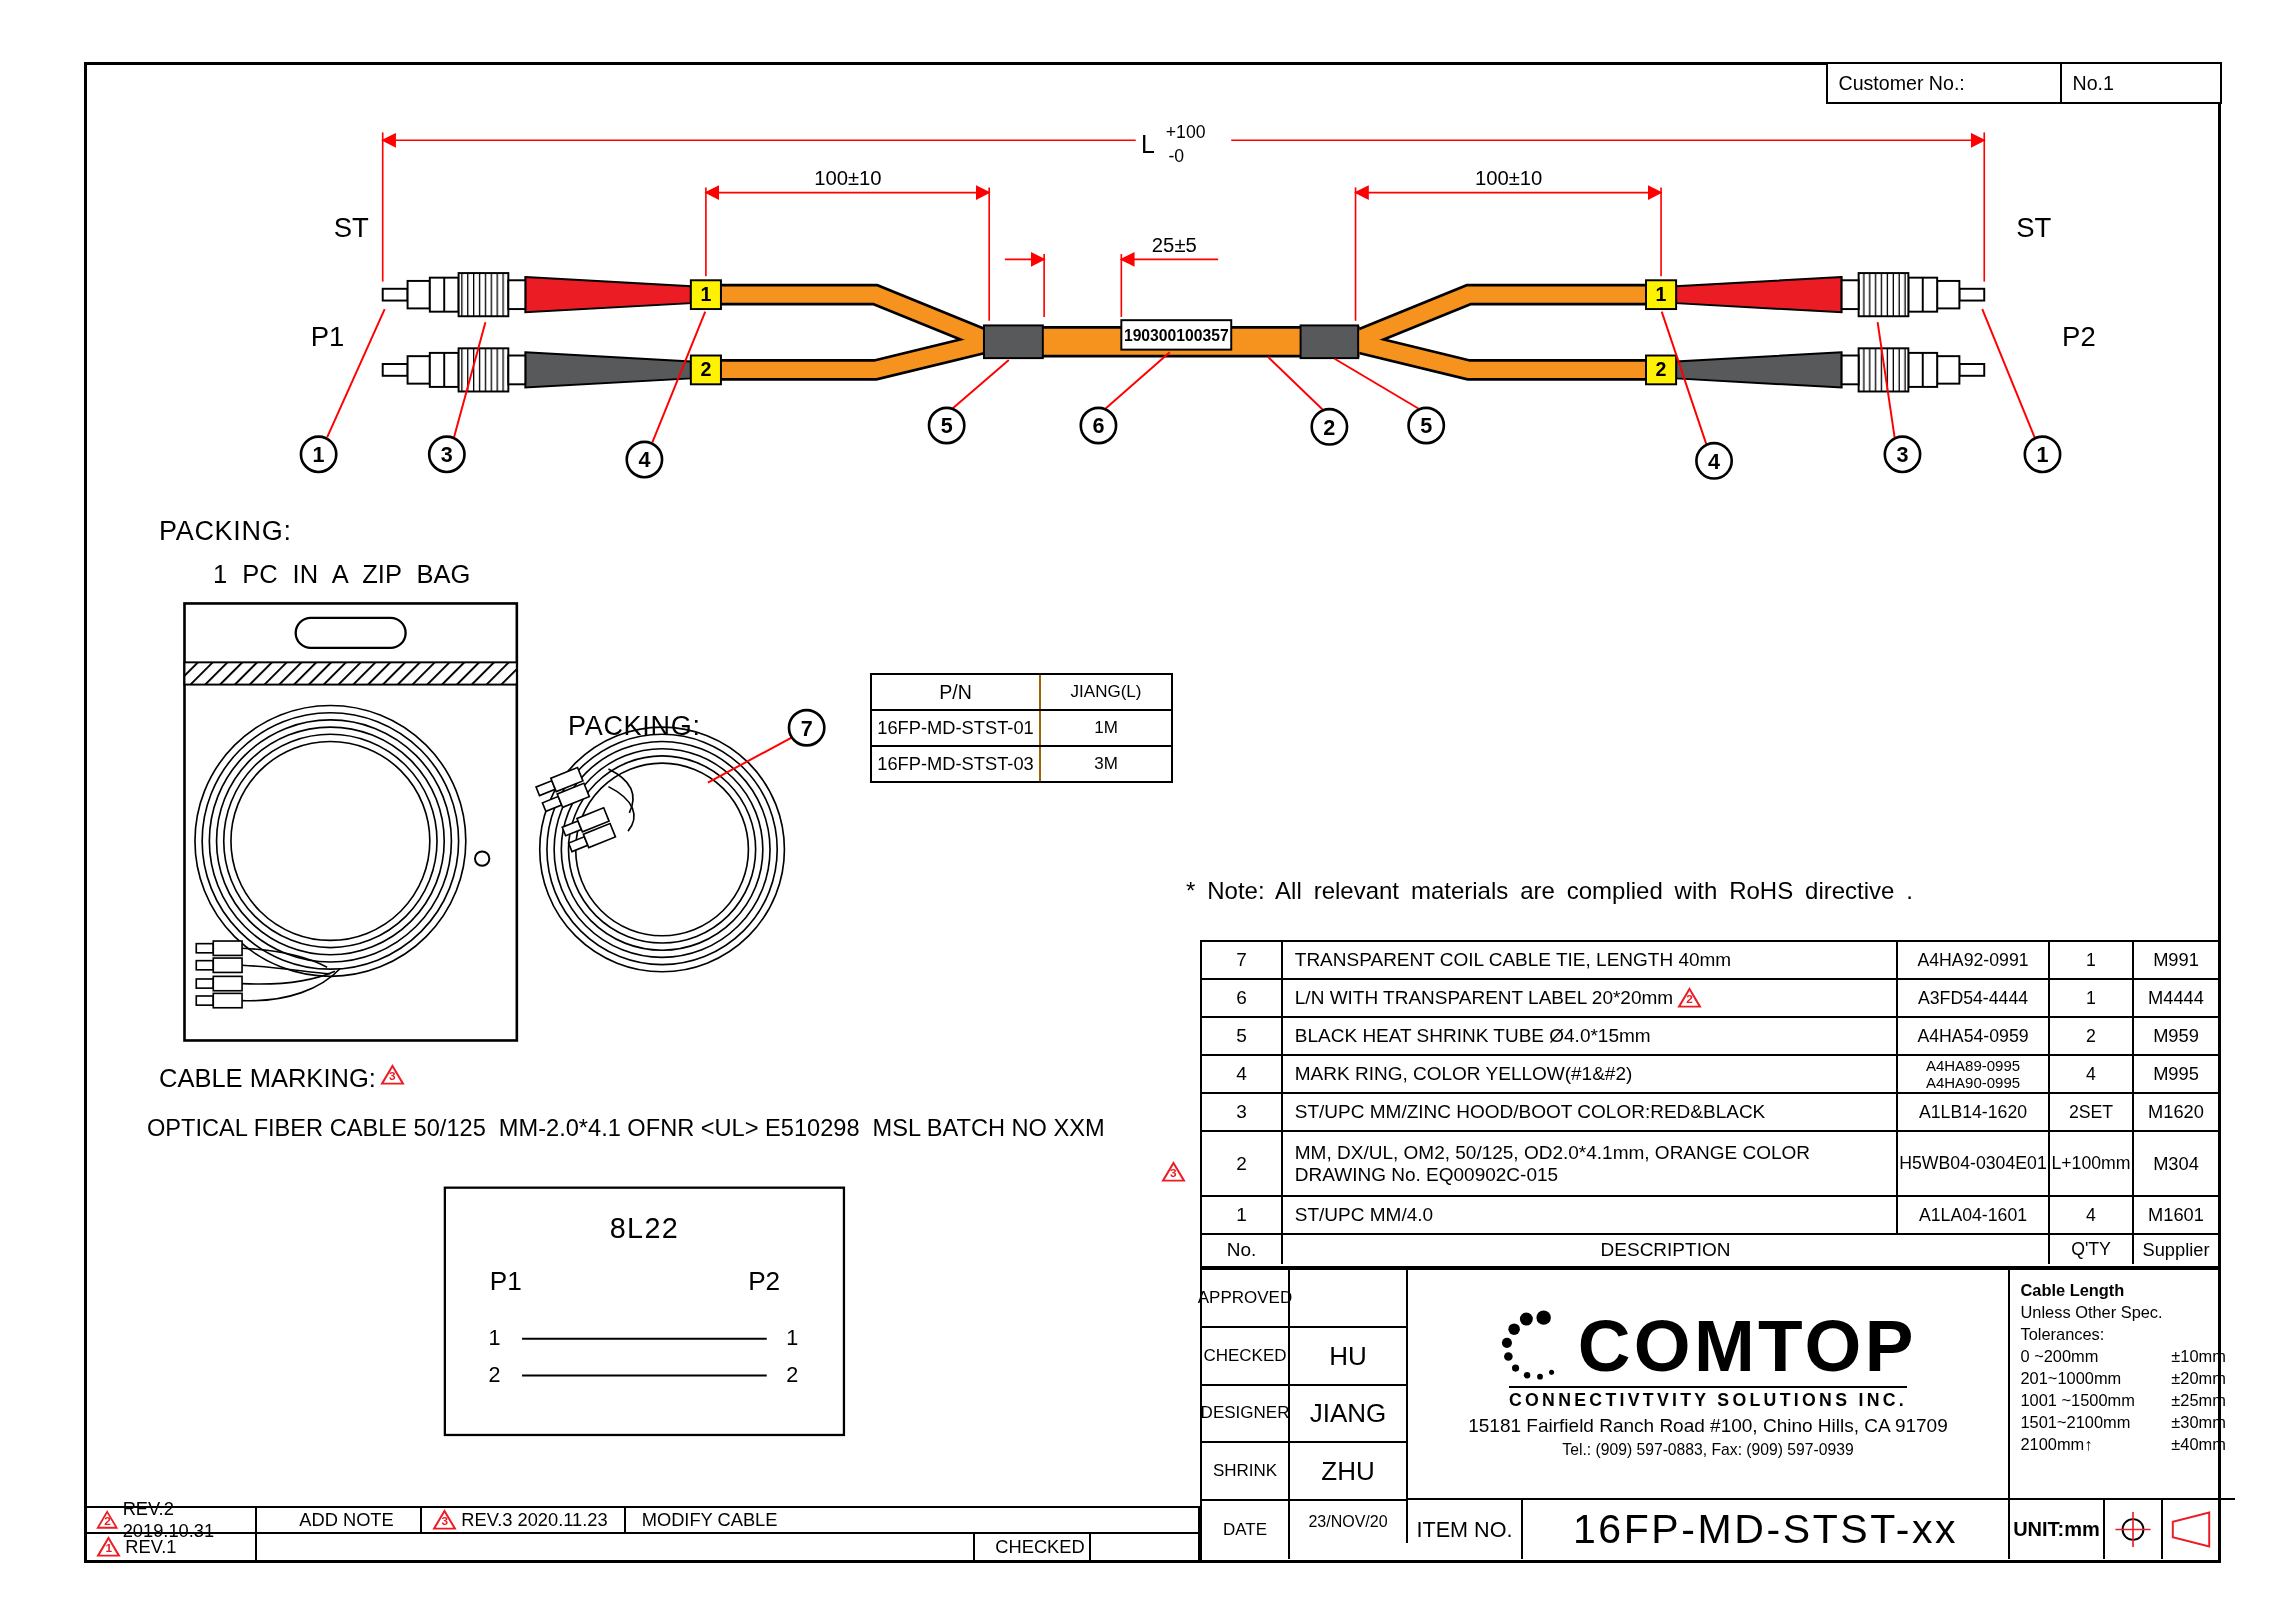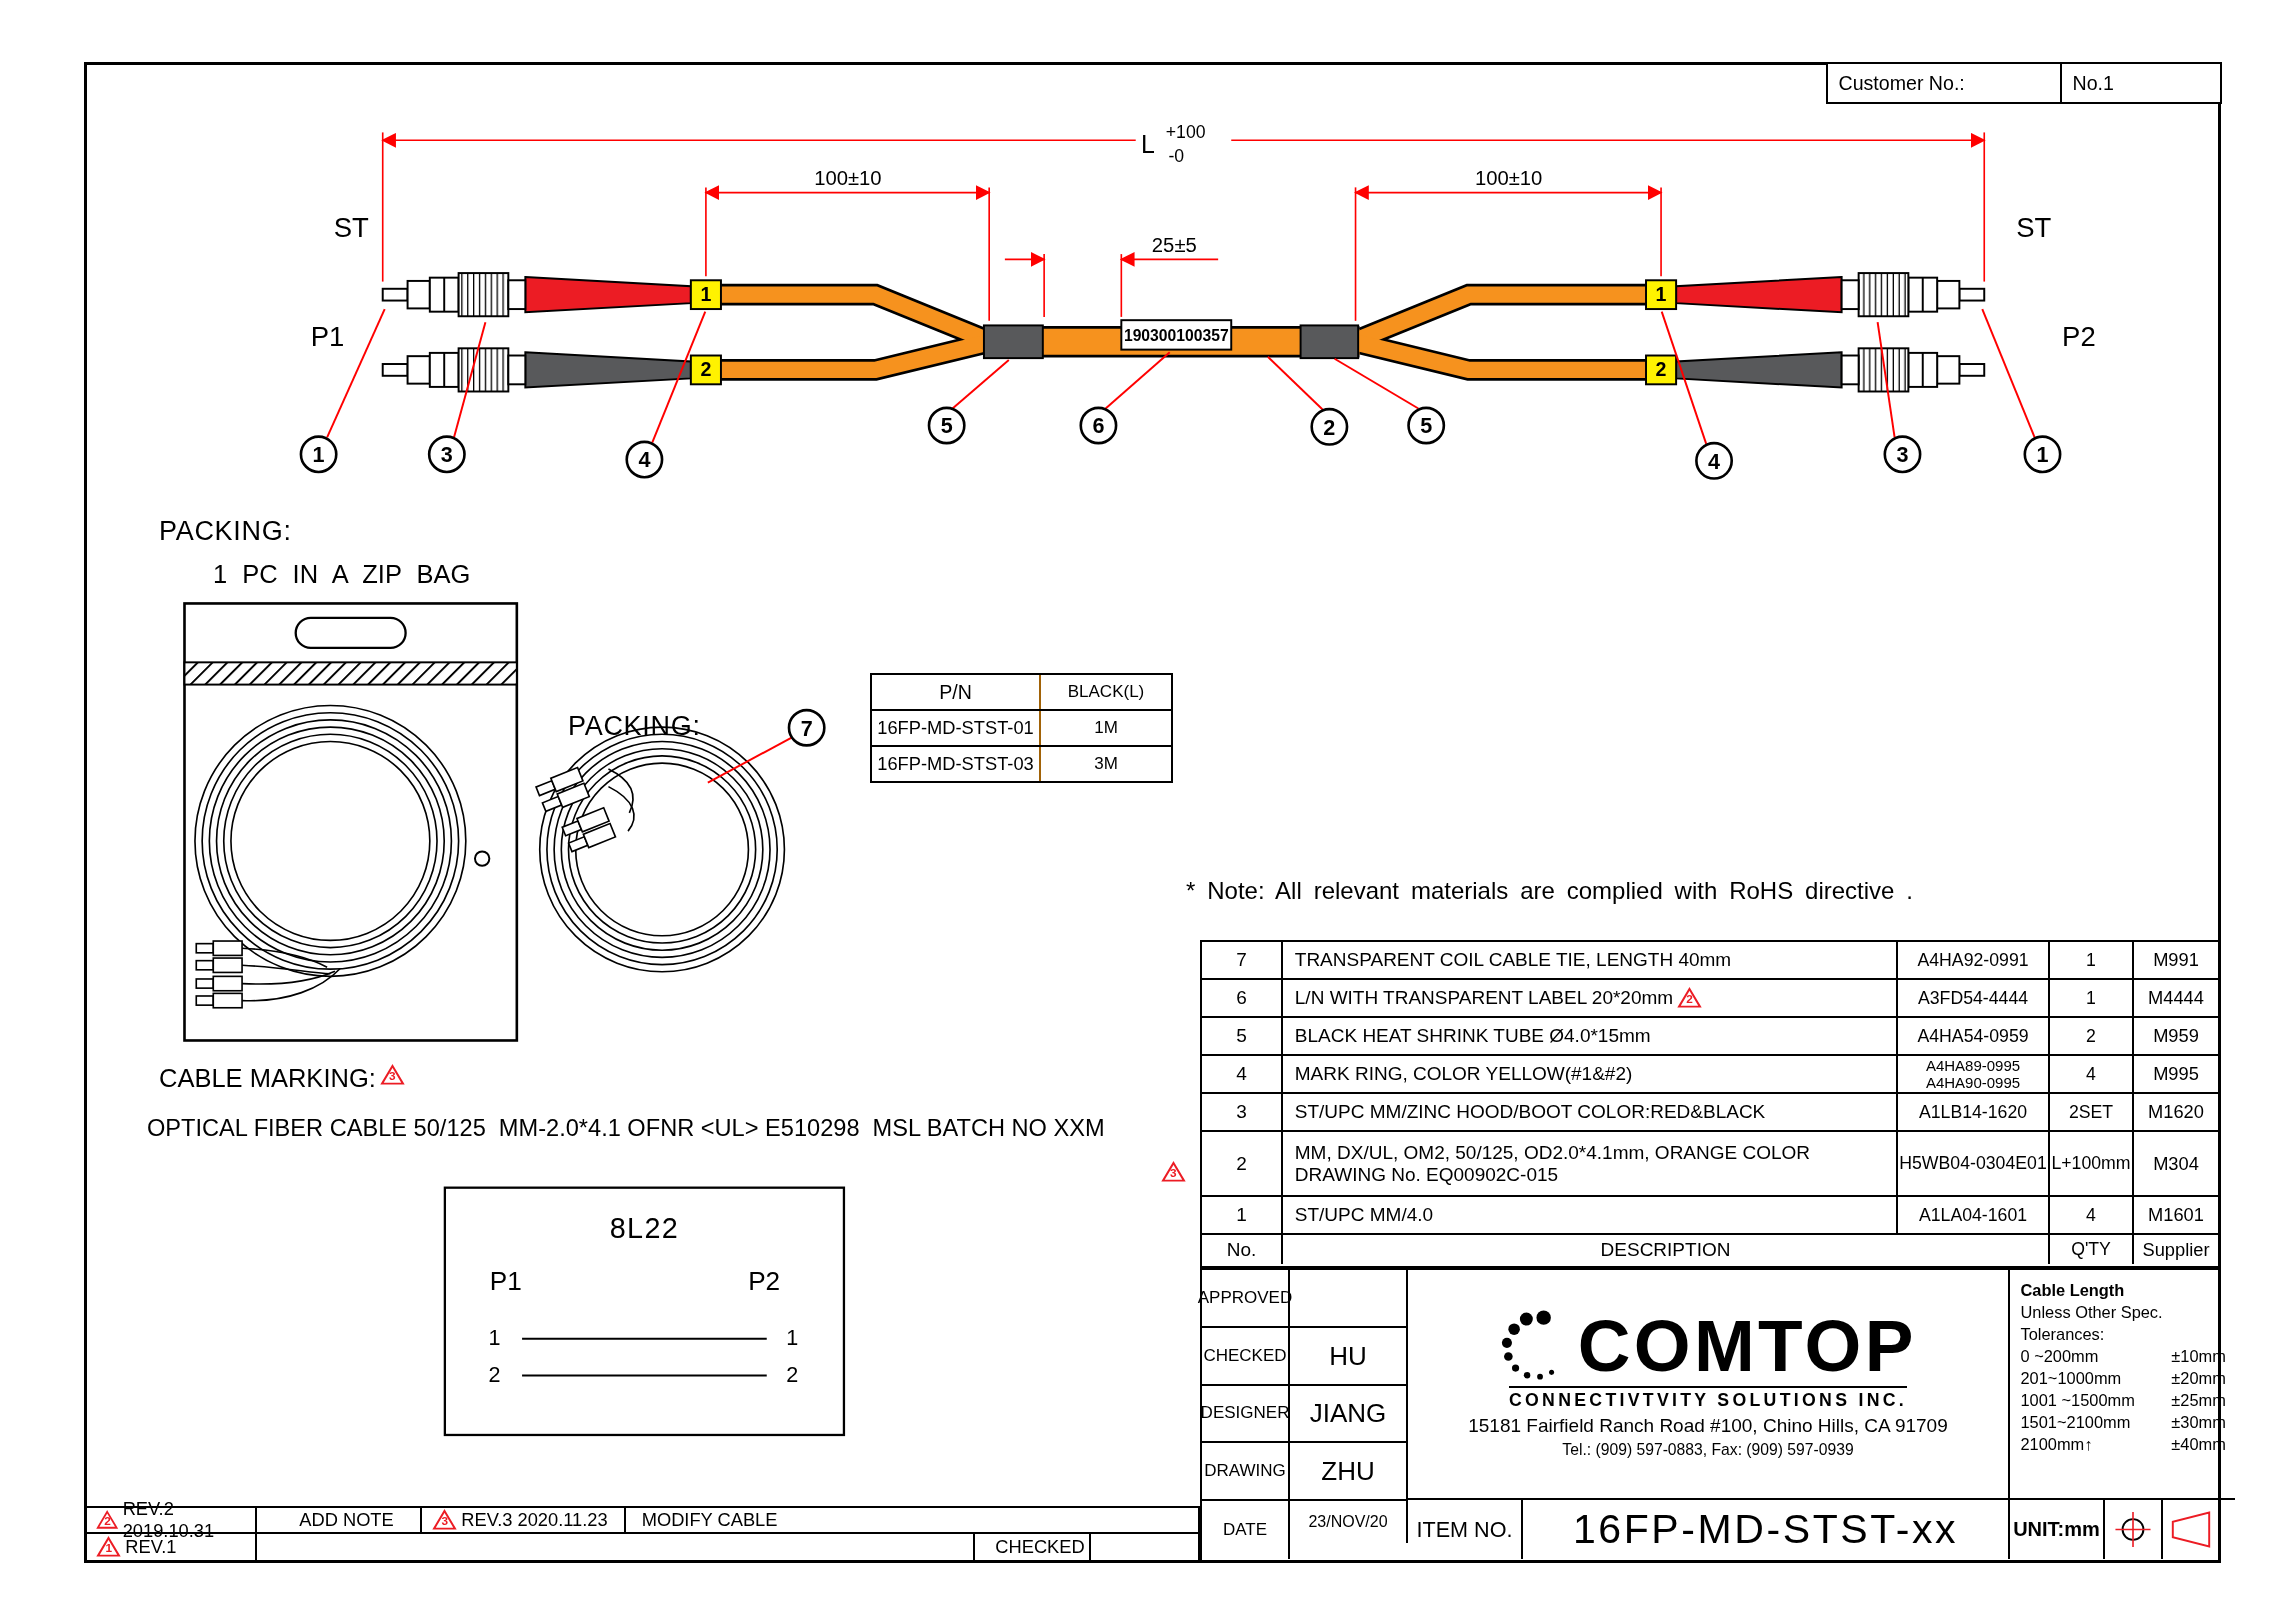--- a/index.html
+++ b/index.html
@@ -297,21 +297,21 @@
     <div class="cust-cell" style="width:160px">No.1</div>
   </div>
 
   <div class="abs t-packing" style="left:159px;top:516px">PACKING:</div>
   <div class="abs t-packsub" style="left:213px;top:560px">1 PC IN A ZIP BAG</div>
   <div class="abs t-packing" style="left:568px;top:711px">PACKING:</div>
 
   <div class="abs pn-table">
     <div class="pn-row pn-head">
       <div class="pn-cell pn-c1">P/N</div>
-      <div class="pn-cell pn-c2">BLACK(L)</div>
+      <div class="pn-cell pn-c2">JIANG(L)</div>
     </div>
     <div class="pn-row">
       <div class="pn-cell pn-c1">16FP-MD-STST-01</div>
       <div class="pn-cell pn-c2">1M</div>
     </div>
     <div class="pn-row">
       <div class="pn-cell pn-c1">16FP-MD-STST-03</div>
       <div class="pn-cell pn-c2">3M</div>
     </div>
   </div>
@@ -412,21 +412,21 @@
     </div>
   </div>
 
   <div class="abs tb">
     <div class="cell lbl brd-r brd-b" style="left:0;top:0;width:88px;height:58px">APPROVED</div>
     <div class="cell val brd-r brd-b" style="left:88px;top:0;width:118px;height:58px"></div>
     <div class="cell lbl brd-r brd-b" style="left:0;top:58px;width:88px;height:58px">CHECKED</div>
     <div class="cell val brd-r brd-b" style="left:88px;top:58px;width:118px;height:58px">HU</div>
     <div class="cell lbl brd-r brd-b" style="left:0;top:115px;width:88px;height:58px">DESIGNER</div>
     <div class="cell val brd-r brd-b" style="left:88px;top:115px;width:118px;height:58px">JIANG</div>
-    <div class="cell lbl brd-r brd-b" style="left:0;top:173px;width:88px;height:58px">DRAWING</div>
+    <div class="cell lbl brd-r brd-b" style="left:0;top:173px;width:88px;height:58px">SHRINK</div>
     <div class="cell val brd-r brd-b" style="left:88px;top:173px;width:118px;height:58px">ZHU</div>
 
     <div class="cell company brd-r brd-b" style="left:206px;top:0;width:602px;height:230px">
       <div class="logo-row">
         <svg width="72" height="72" viewBox="0 0 100 100">
           <g fill="#000">
             <circle cx="62" cy="12" r="10"></circle>
               <circle cx="38" cy="14" r="9"></circle>
             <circle cx="21" cy="28" r="8"></circle>
               <circle cx="11" cy="47" r="7"></circle>

